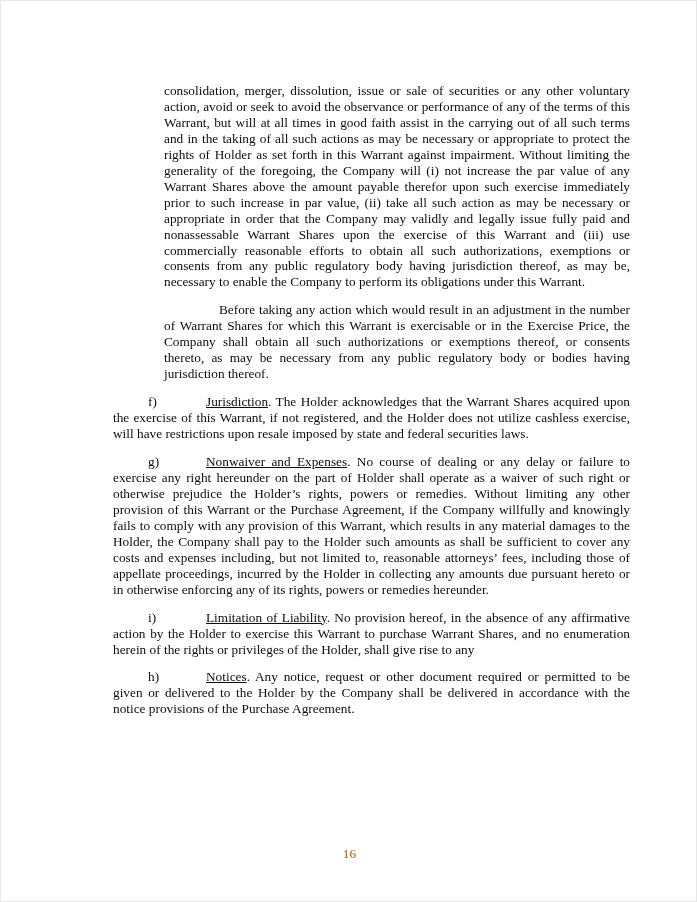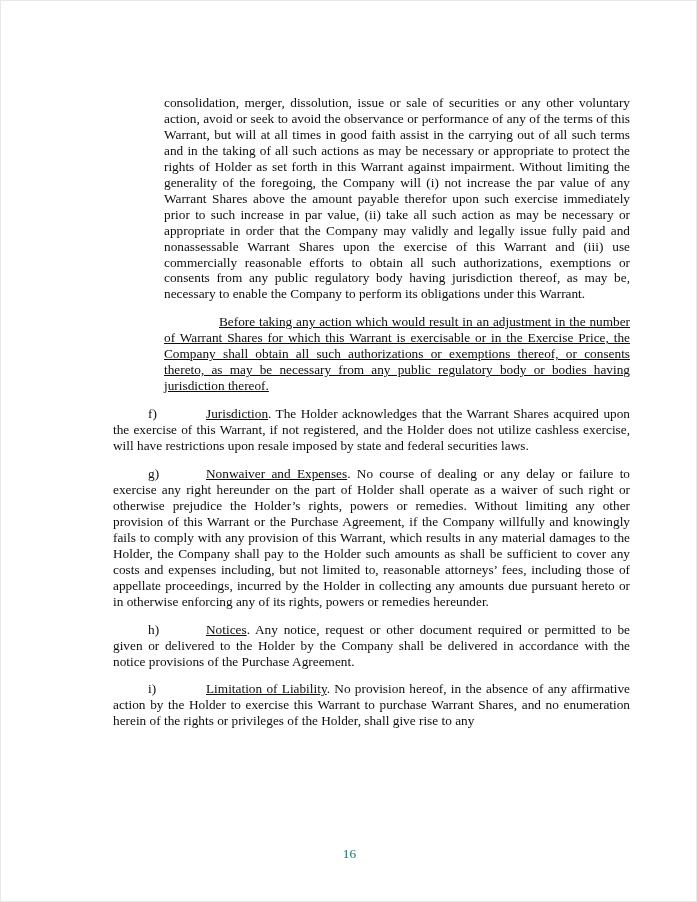--- a/index.html
+++ b/index.html
@@ -26,63 +26,61 @@
     font-size: 13.3px;
     line-height: 15.95px;
     text-align: justify;
   }
   p {
     margin: 0 0 12px 0;
     padding: 0;
   }
   .para-block {
     margin-left: 51px;
-    margin-top: 12px;
   }
   .first-line-indent {
     text-indent: 55px;
-    text-decoration: underline;
   }
   .section .sec-indent {
     display: inline-block;
     width: 35px;
   }
   .section .sec-label {
     display: inline-block;
     width: 58px;
   }
   .sec-heading {
     text-decoration: underline;
   }
   .page-number {
     position: absolute;
     left: 0;
     width: 697px;
     top: 845px;
     text-align: center;
     font-size: 13.3px;
     font-family: "Liberation Serif", "DejaVu Serif", serif;
-    color: #0f766e;
+    color: #a16207;
   }
 </style>
 </head>
 <body>
 
 <div class="page">
   <div class="content">
 
     <p class="para-block">consolidation, merger, dissolution, issue or sale of securities or any other voluntary action, avoid or seek to avoid the observance or performance of any of the terms of this Warrant, but will at all times in good faith assist in the carrying out of all such terms and in the taking of all such actions as may be necessary or appropriate to protect the rights of Holder as set forth in this Warrant against impairment.  Without limiting the generality of the foregoing, the Company will (i) not increase the par value of any Warrant Shares above the amount payable therefor upon such exercise immediately prior to such increase in par value, (ii) take all such action as may be necessary or appropriate in order that the Company may validly and legally issue fully paid and nonassessable Warrant Shares upon the exercise of this Warrant and (iii) use commercially reasonable efforts to obtain all such authorizations, exemptions or consents from any public regulatory body having jurisdiction thereof, as may be, necessary to enable the Company to perform its obligations under this Warrant.</p>
 
     <p class="para-block first-line-indent">Before taking any action which would result in an adjustment in the number of Warrant Shares for which this Warrant is exercisable or in the Exercise Price, the Company shall obtain all such authorizations or exemptions thereof, or consents thereto, as may be necessary from any public regulatory body or bodies having jurisdiction thereof.</p>
 
 
     <p class="section"><span class="sec-indent"></span><span class="sec-label">f)</span><span class="sec-heading">Jurisdiction</span><span>.  The Holder acknowledges that the Warrant Shares acquired upon the exercise of this Warrant, if not registered, and the Holder does not utilize cashless exercise, will have restrictions upon resale imposed by state and federal securities laws.</span></p>
 
     <p class="section"><span class="sec-indent"></span><span class="sec-label">g)</span><span class="sec-heading">Nonwaiver and Expenses</span><span>.  No course of dealing or any delay or failure to exercise any right hereunder on the part of Holder shall operate as a waiver of such right or otherwise prejudice the Holder’s rights, powers or remedies.  Without limiting any other provision of this Warrant or the Purchase Agreement, if the Company willfully and knowingly fails to comply with any provision of this Warrant, which results in any material damages to the Holder, the Company shall pay to the Holder such amounts as shall be sufficient to cover any costs and expenses including, but not limited to, reasonable attorneys’ fees, including those of appellate proceedings, incurred by the Holder in collecting any amounts due pursuant hereto or in otherwise enforcing any of its rights, powers or remedies hereunder.</span></p>
 
+    <p class="section"><span class="sec-indent"></span><span class="sec-label">i)</span><span class="sec-heading">Limitation of Liability</span><span>.  No provision hereof, in the absence of any affirmative action by the Holder to exercise this Warrant to purchase Warrant Shares, and no enumeration herein of the rights or privileges of the Holder, shall give rise to any</span></p>
+
     <p class="section"><span class="sec-indent"></span><span class="sec-label">h)</span><span class="sec-heading">Notices</span><span>.  Any notice, request or other document required or permitted to be given or delivered to the Holder by the Company shall be delivered in accordance with the notice provisions of the Purchase Agreement.</span></p>
-
-    <p class="section"><span class="sec-indent"></span><span class="sec-label">i)</span><span class="sec-heading">Limitation of Liability</span><span>.  No provision hereof, in the absence of any affirmative action by the Holder to exercise this Warrant to purchase Warrant Shares, and no enumeration herein of the rights or privileges of the Holder, shall give rise to any</span></p>
 
   </div>
 
   <div class="page-number">16</div>
 </div>
 
 </body></html>

